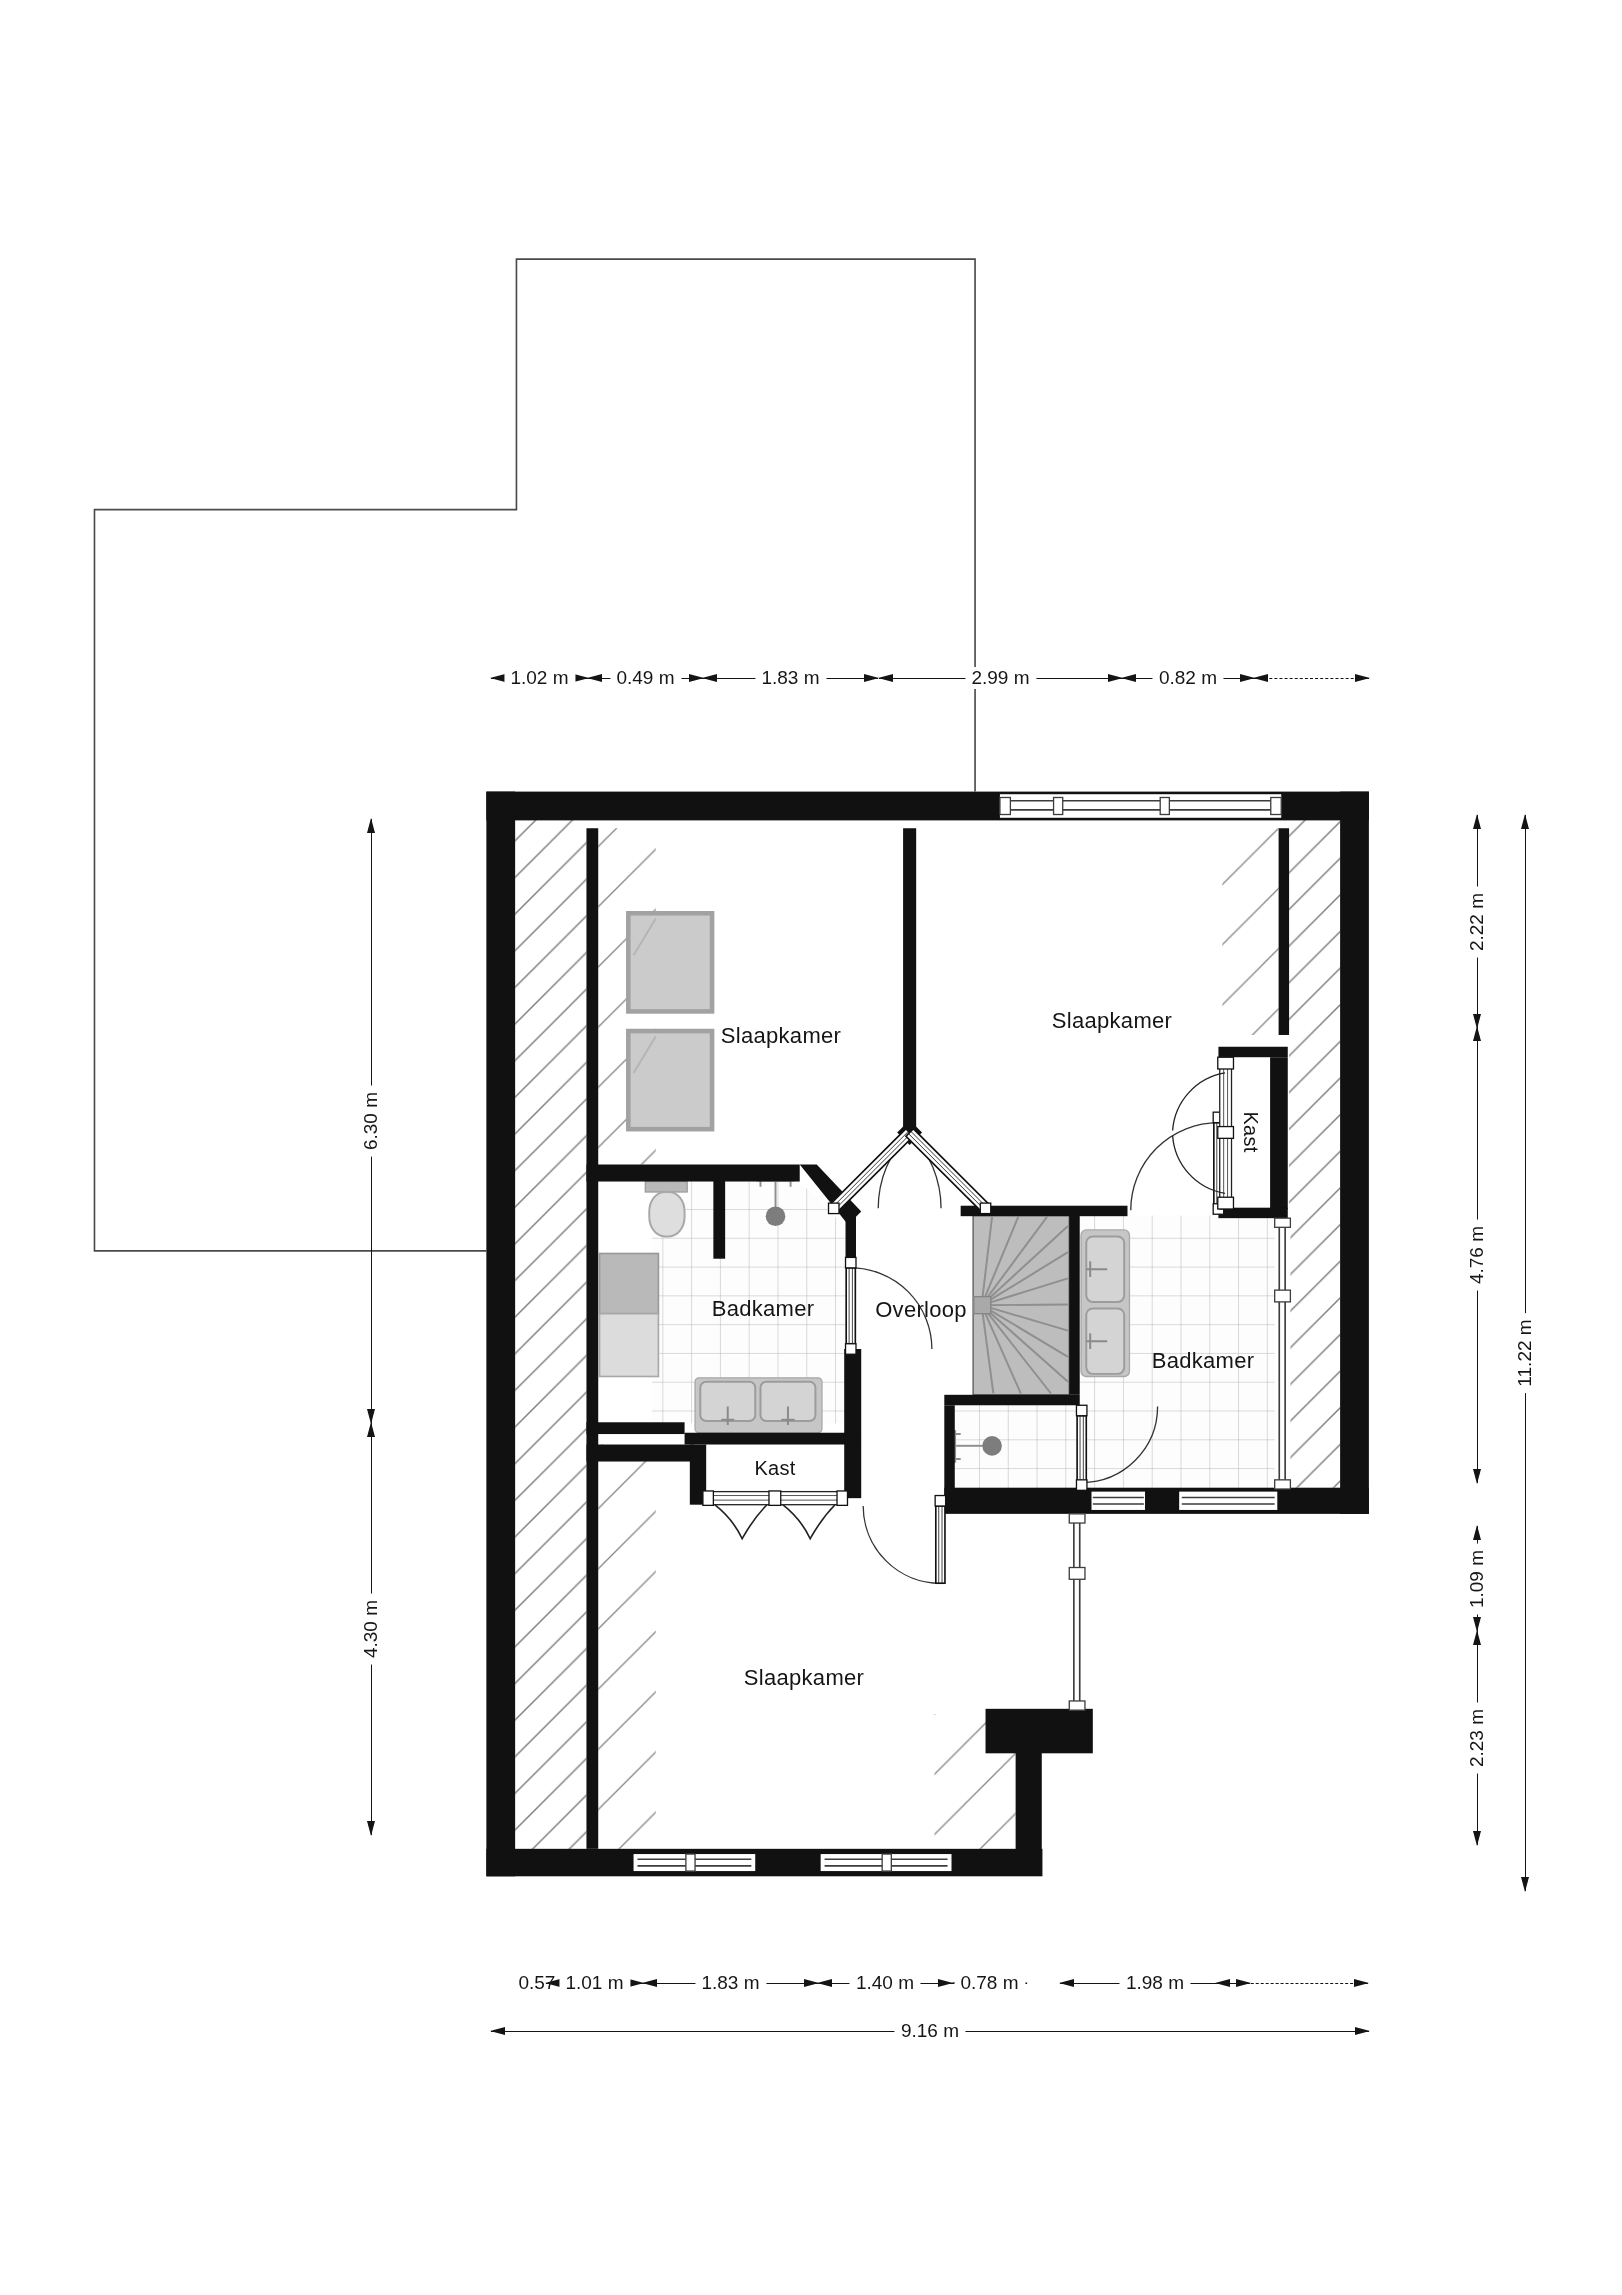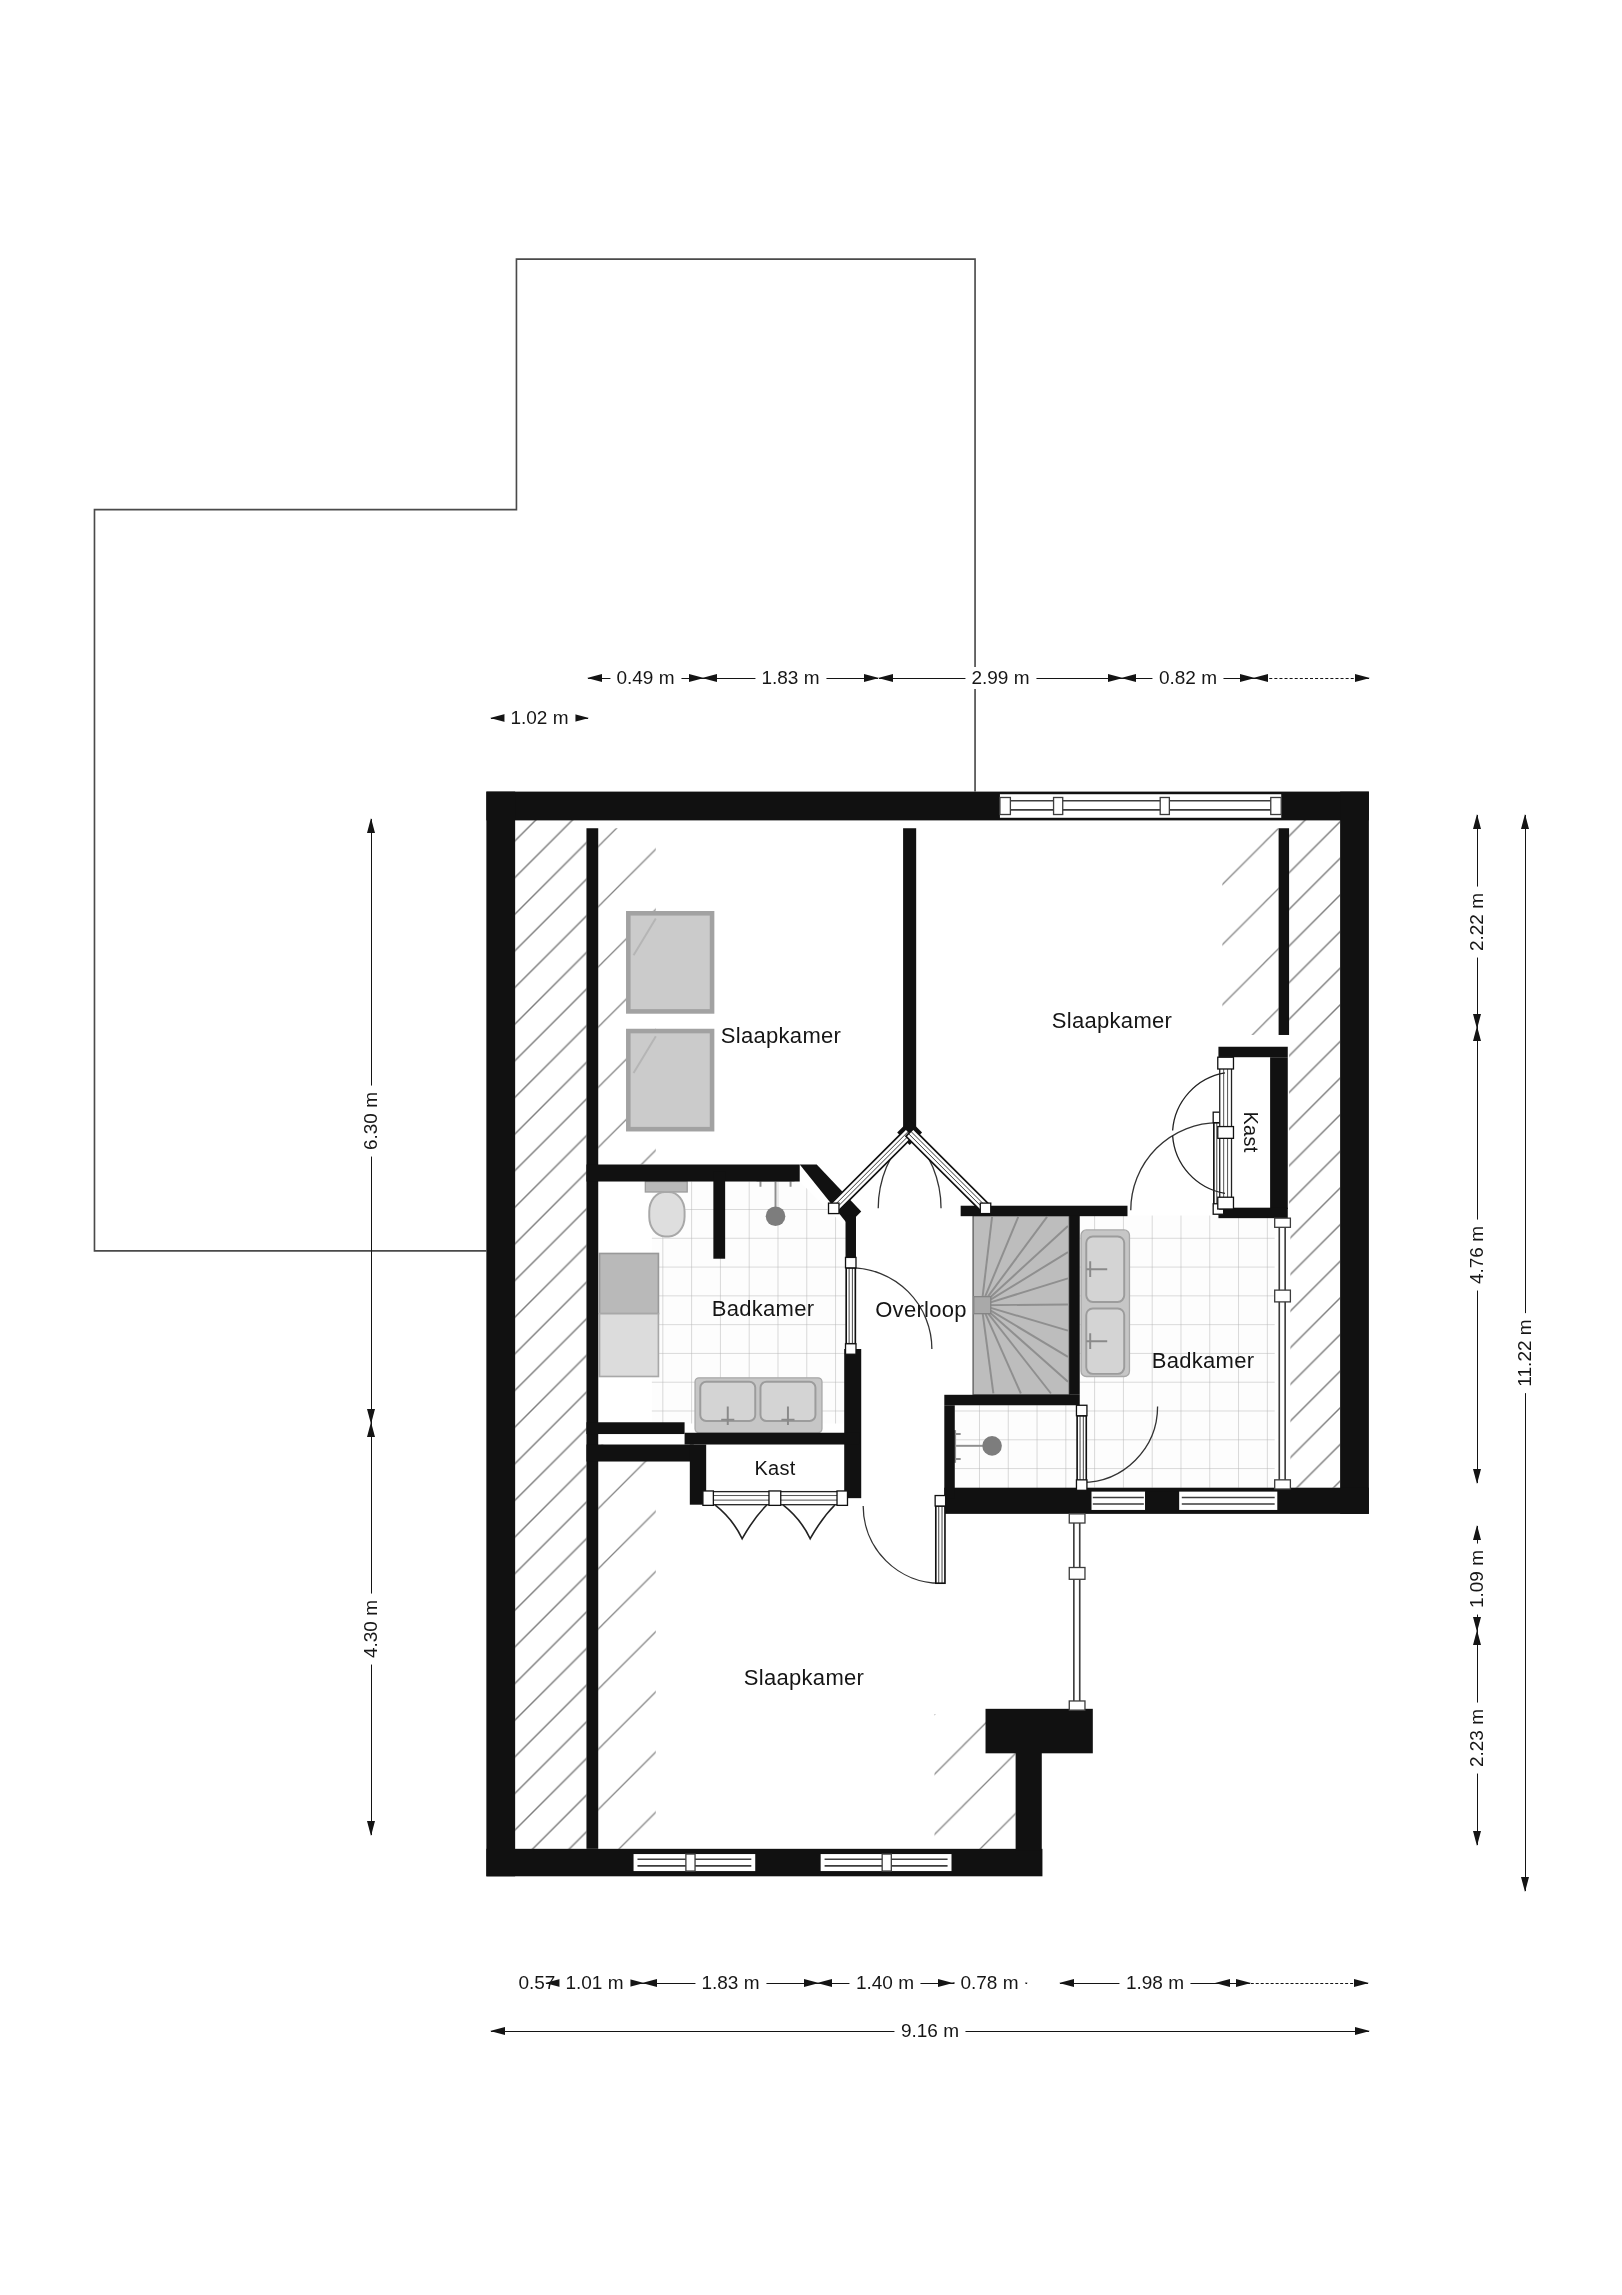--- a/index.html
+++ b/index.html
@@ -288,21 +288,21 @@
 
 <div class="room-label" style="left:781px;top:1036px">Slaapkamer</div>
 <div class="room-label" style="left:1112px;top:1021px">Slaapkamer</div>
 <div class="room-label" style="left:804px;top:1678px">Slaapkamer</div>
 <div class="room-label" style="left:763px;top:1309px">Badkamer</div>
 <div class="room-label" style="left:1203px;top:1361px">Badkamer</div>
 <div class="room-label" style="left:921px;top:1310px">Overloop</div>
 <div class="room-label small rot" style="left:1250px;top:1132px">Kast</div>
 <div class="room-label small" style="left:775px;top:1468px">Kast</div>
 
-<div class="dim dim-h" style="left:491px;top:718px;width:97px">
+<div class="dim dim-h" style="left:491px;top:678px;width:97px">
       <span class="al"></span>
       <span class="ar"></span>
       <b>1.02 m</b>
     </div>
 <div class="dim dim-h" style="left:588px;top:678px;width:115px">
       <span class="al"></span>
       <span class="ar"></span>
       <b>0.49 m</b>
     </div>
 <div class="dim dim-h" style="left:703px;top:678px;width:175px">

